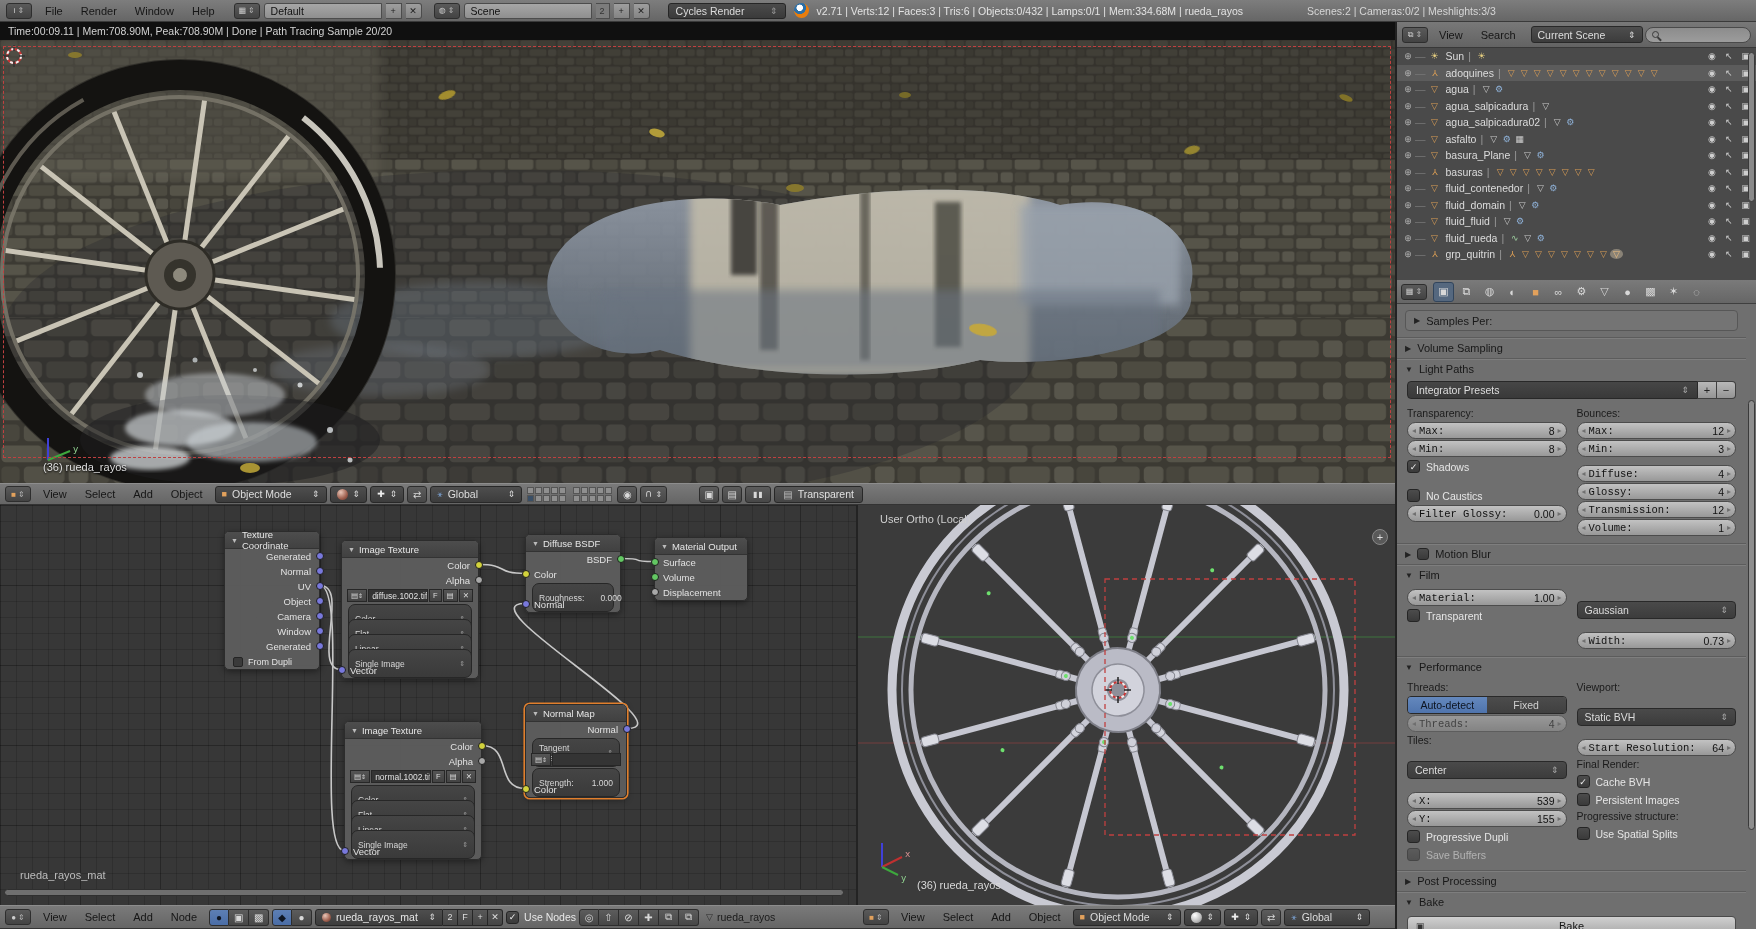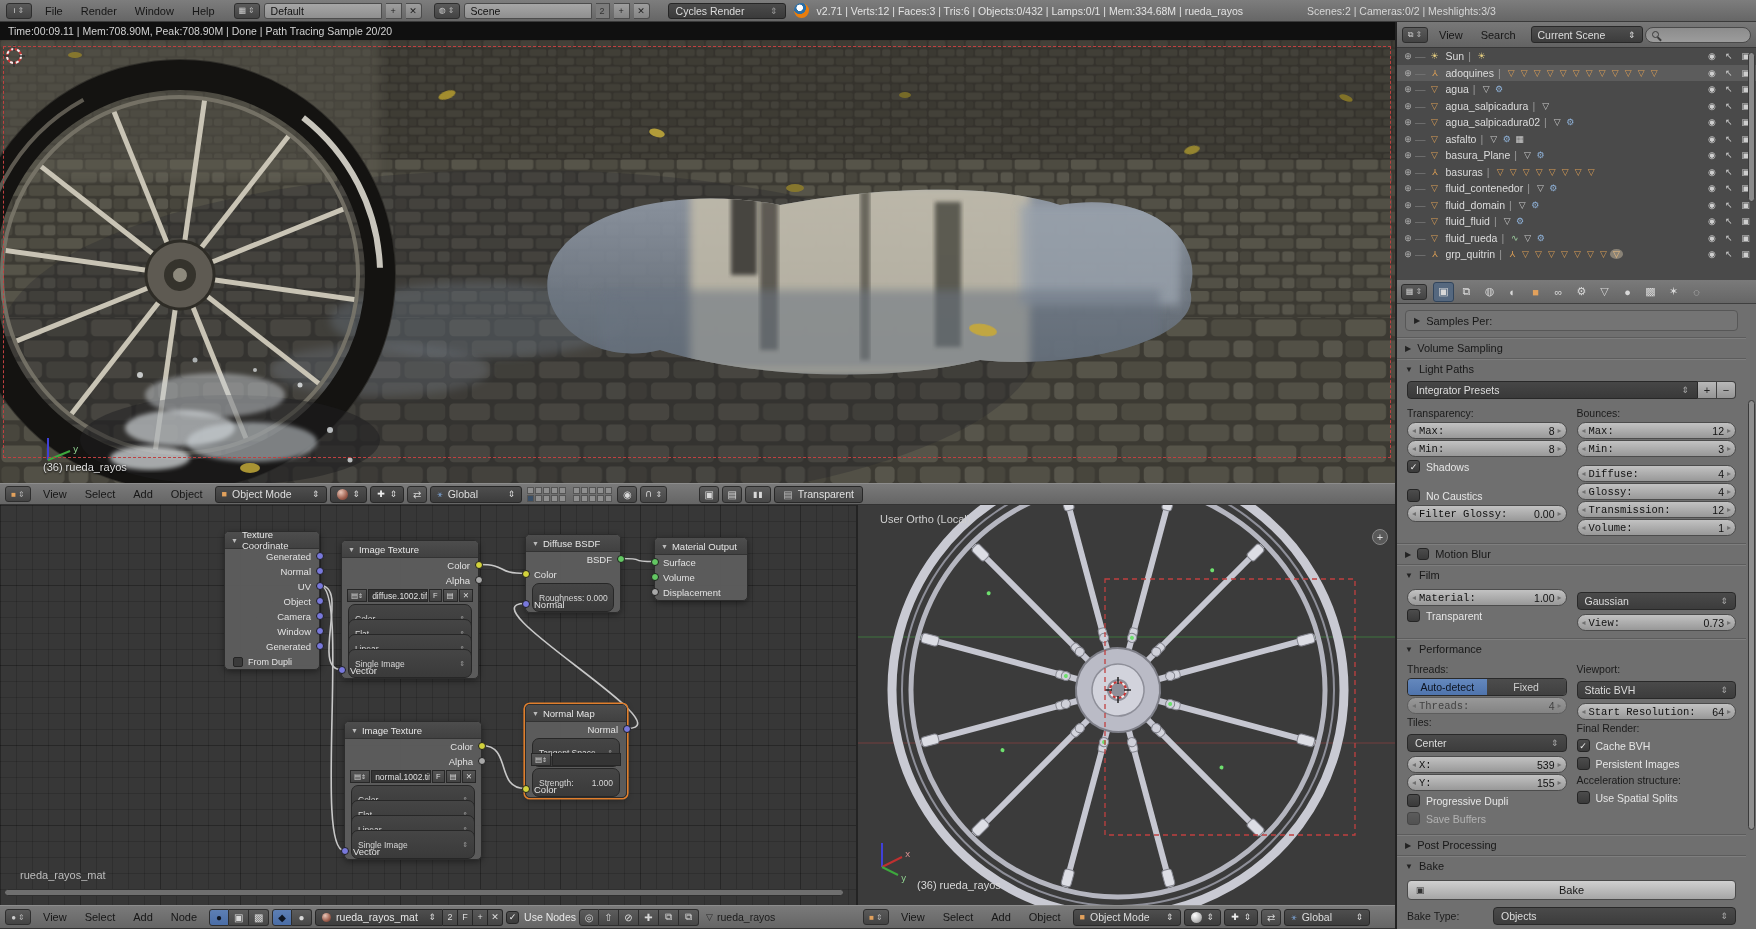--- a/index.html
+++ b/index.html
@@ -47,21 +47,21 @@
   #links{left:0;top:0;width:858px;height:400px;pointer-events:none;}
   .node{position:absolute;background:rgba(93,93,93,.96);border:1px solid #2c2c2c;border-radius:5px;box-shadow:0 2px 6px rgba(0,0,0,.4);font-size:9.5px;color:#e2e2e2;}
   .node.sel{box-shadow:0 0 0 1.6px #e07f2d,0 2px 6px rgba(0,0,0,.4);}
   .ntitle{height:17px;background:linear-gradient(#4d4d4d,#414141);border-bottom:1px solid #333;border-radius:4px 4px 0 0;display:flex;align-items:center;gap:4px;padding:0 6px;color:#e6e6e6;}
   .ntri{font-size:7px;color:#bbb;}
   .nrow{position:relative;height:15px;line-height:15px;padding:0 8px;white-space:nowrap;}
   .nout{text-align:right;}
   .sock{position:absolute;width:8px;height:8px;border-radius:50%;border:1px solid #1e1e1e;top:3px;}
   .sock.so{right:-4.5px;} .sock.si{left:-4.5px;}
   .nfield{position:relative;height:15px;padding:1px 6px;}
-  .nfinner{height:29px;background:linear-gradient(#454545,#3a3a3a);border:1px solid #272727;border-radius:7px;display:flex;align-items:center;padding:0 6px;color:#d8d8d8;font-size:8.5px;gap:2px;}
+  .nfinner{height:29px;background:linear-gradient(#454545,#3a3a3a);border:1px solid #272727;border-radius:7px;display:flex;align-items:center;padding:0 6px;color:#d8d8d8;font-size:8.5px;gap:16px;}
   .nfinner .grow{flex:1;}
   .nfinner .ud{font-size:7px;color:#999;}
   .nimgrow{position:relative;height:15px;padding:1px 5px;display:flex;gap:1px;align-items:center;}
   .nib{height:13px;background:linear-gradient(#555,#434343);border:1px solid #272727;display:flex;align-items:center;justify-content:center;font-size:7.5px;color:#ddd;padding:0 3px;}
   .nib.name{flex:1;background:#343434;color:#e0e0e0;font-size:8.5px;justify-content:flex-start;overflow:hidden;}
   .ncheckbox{width:10px;height:10px;border-radius:2px;background:#3a3a3a;border:1px solid #242424;display:inline-block;vertical-align:-2px;margin-right:5px;}
   #ne-label{left:20px;top:364px;color:#bdbdbd;font-size:11px;}
   #ne-scroll{left:4px;top:384px;width:840px;height:7px;border-radius:4px;background:#6f6f6f;border:1px solid #2f2f2f;}
   .bheader{left:0;top:905px;height:24px;}
   #node-header{width:858px;}
@@ -114,21 +114,21 @@
   .pcol{flex:1;min-width:0;}
   .plabel{font-size:10.5px;color:#1b1b1b;height:15px;line-height:15px;}
   .slider{height:17px;margin:1px 0;border-radius:9px;background:linear-gradient(#c2c2c2,#989898);border:1px solid #4c4c4c;display:flex;align-items:center;padding:0 4px;font-size:10.5px;color:#111;}
   .slider .sl{flex:1;padding-left:3px;font-family:Liberation Mono, monospace;}
   .slider .sv{padding-right:3px;}
   .slider .sa{color:rgba(0,0,0,.35);font-size:8px;}
   .slider.dis{opacity:.5;}
   .chkrow{display:flex;align-items:center;gap:6px;height:17px;margin:1px 0;font-size:10.5px;color:#e6e6e6;}
   .chkrow .cb{flex:0 0 auto;}
   .chkrow.dis{opacity:.55;}
-  .ddw{height:18px;margin:4px 0;border-radius:4px;background:linear-gradient(#4a4a4a,#3c3c3c);border:1px solid #292929;display:flex;align-items:center;padding:0 7px;color:#dcdcdc;font-size:10.5px;}
+  .ddw{height:18px;margin:13px 0;border-radius:4px;background:linear-gradient(#4a4a4a,#3c3c3c);border:1px solid #292929;display:flex;align-items:center;padding:0 7px;color:#dcdcdc;font-size:10.5px;}
   .ddw .ddt{flex:1;}
   .ddw .ddc{font-size:9px;color:#aaa;}
   .segw{height:18px;margin:1px 0;border-radius:4px;overflow:hidden;border:1px solid #292929;display:flex;}
   .segw span{flex:1;display:flex;align-items:center;justify-content:center;font-size:10.5px;background:linear-gradient(#4c4c4c,#404040);color:#cfcfcf;}
   .segw span.on{background:linear-gradient(#6488bd,#4f74ad);color:#0d1420;}
   .gap{height:10px;} .gaps{height:6px;}
   .presets{display:flex;padding:2px 10px 4px 10px;}
   .presets .pfield{flex:1;height:18px;background:linear-gradient(#464646,#393939);border:1px solid #282828;border-radius:4px 0 0 4px;display:flex;align-items:center;padding:0 8px;color:#dedede;font-size:10.5px;}
   .presets .pfield .ddc{margin-left:auto;font-size:9px;color:#aaa;}
   .presets .pm{width:19px;height:18px;background:linear-gradient(#b8b8b8,#949494);border:1px solid #3f3f3f;border-left:none;display:flex;align-items:center;justify-content:center;font-size:11px;color:#222;}
@@ -1134,21 +1134,21 @@
               <span class="cl">Transparent</span>
             </div>
           </div>
         <div class="pcol">
             <div class="ddw">
               <span class="ddt">Gaussian</span>
               <span class="ddc">⇕</span>
             </div>
             <div class="slider">
               <span class="sa">◂</span>
-              <span class="sl">View:</span>
+              <span class="sl">Width:</span>
               <span class="sv">0.73</span>
               <span class="sa">▸</span>
             </div>
           </div>
       </div>
       <div class="phead">
           <span class="ptri">▼</span>
           <span>Performance</span>
         </div>
       <div class="pcols">
@@ -1206,21 +1206,21 @@
             <div class="chkrow">
               <span class="cb">
                 <span>✓</span>
               </span>
               <span class="cl">Cache BVH</span>
             </div>
             <div class="chkrow">
               <span class="cb"></span>
               <span class="cl">Persistent Images</span>
             </div>
-            <div class="plabel">Acceleration structure:</div>
+            <div class="plabel">Progressive structure:</div>
             <div class="chkrow">
               <span class="cb"></span>
               <span class="cl">Use Spatial Splits</span>
             </div>
           </div>
       </div>
       <div class="phead">
           <span class="ptri">▶</span>
           <span>Post Processing</span>
         </div>

